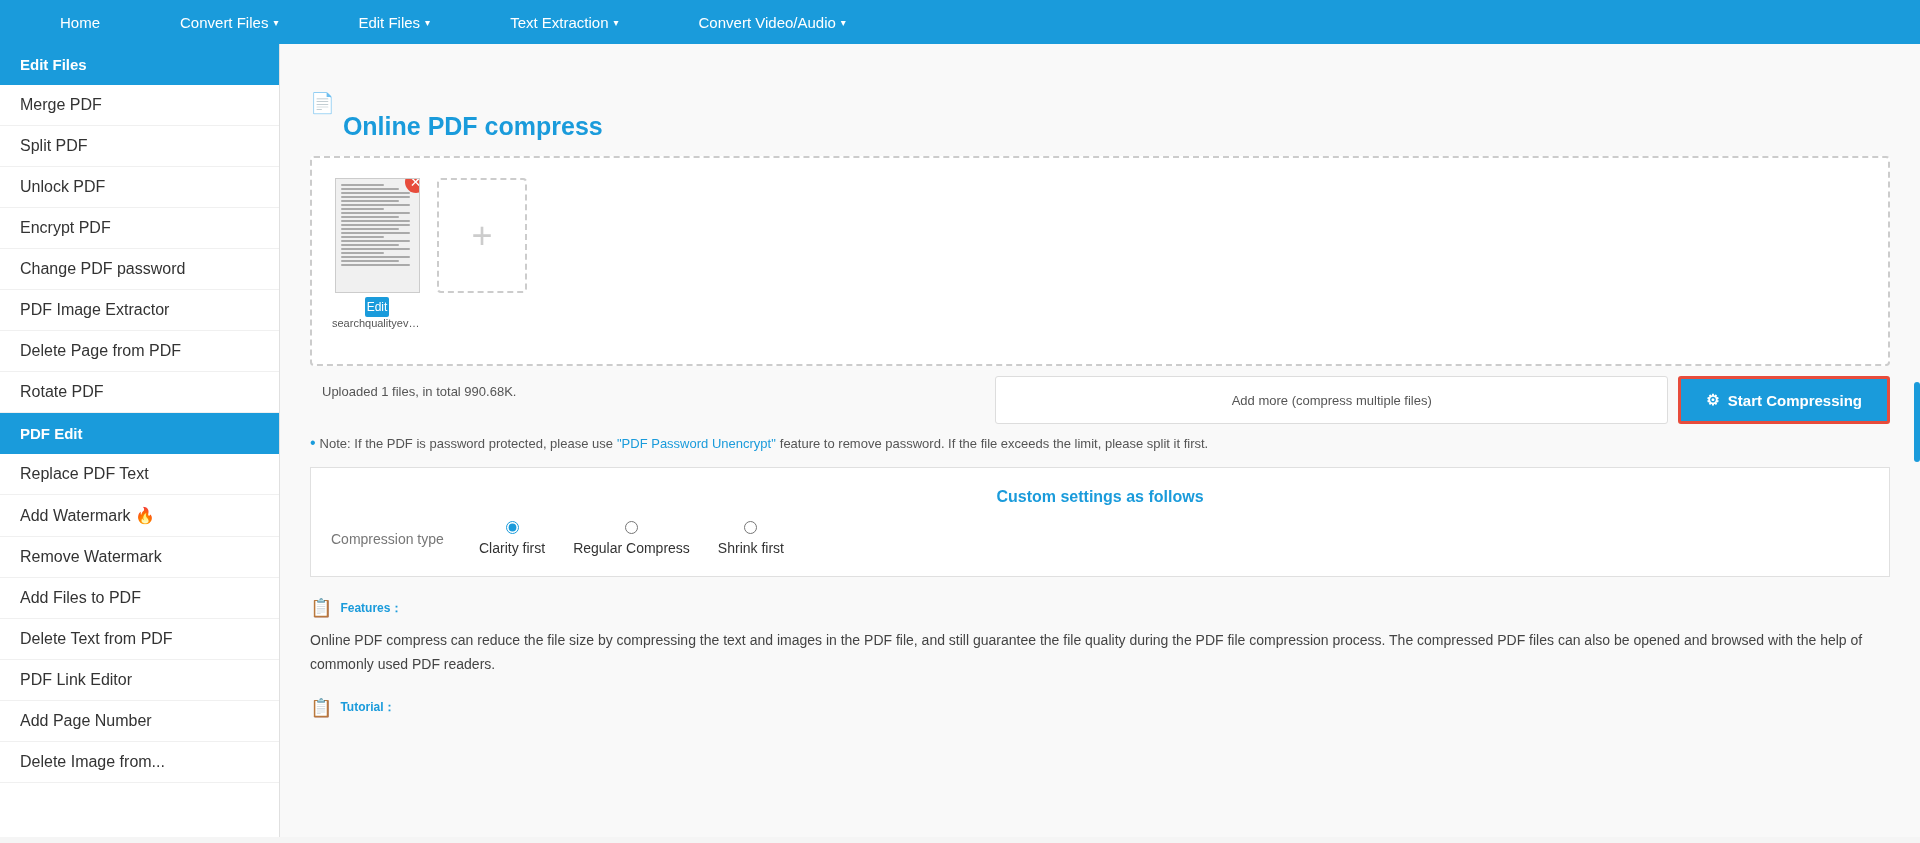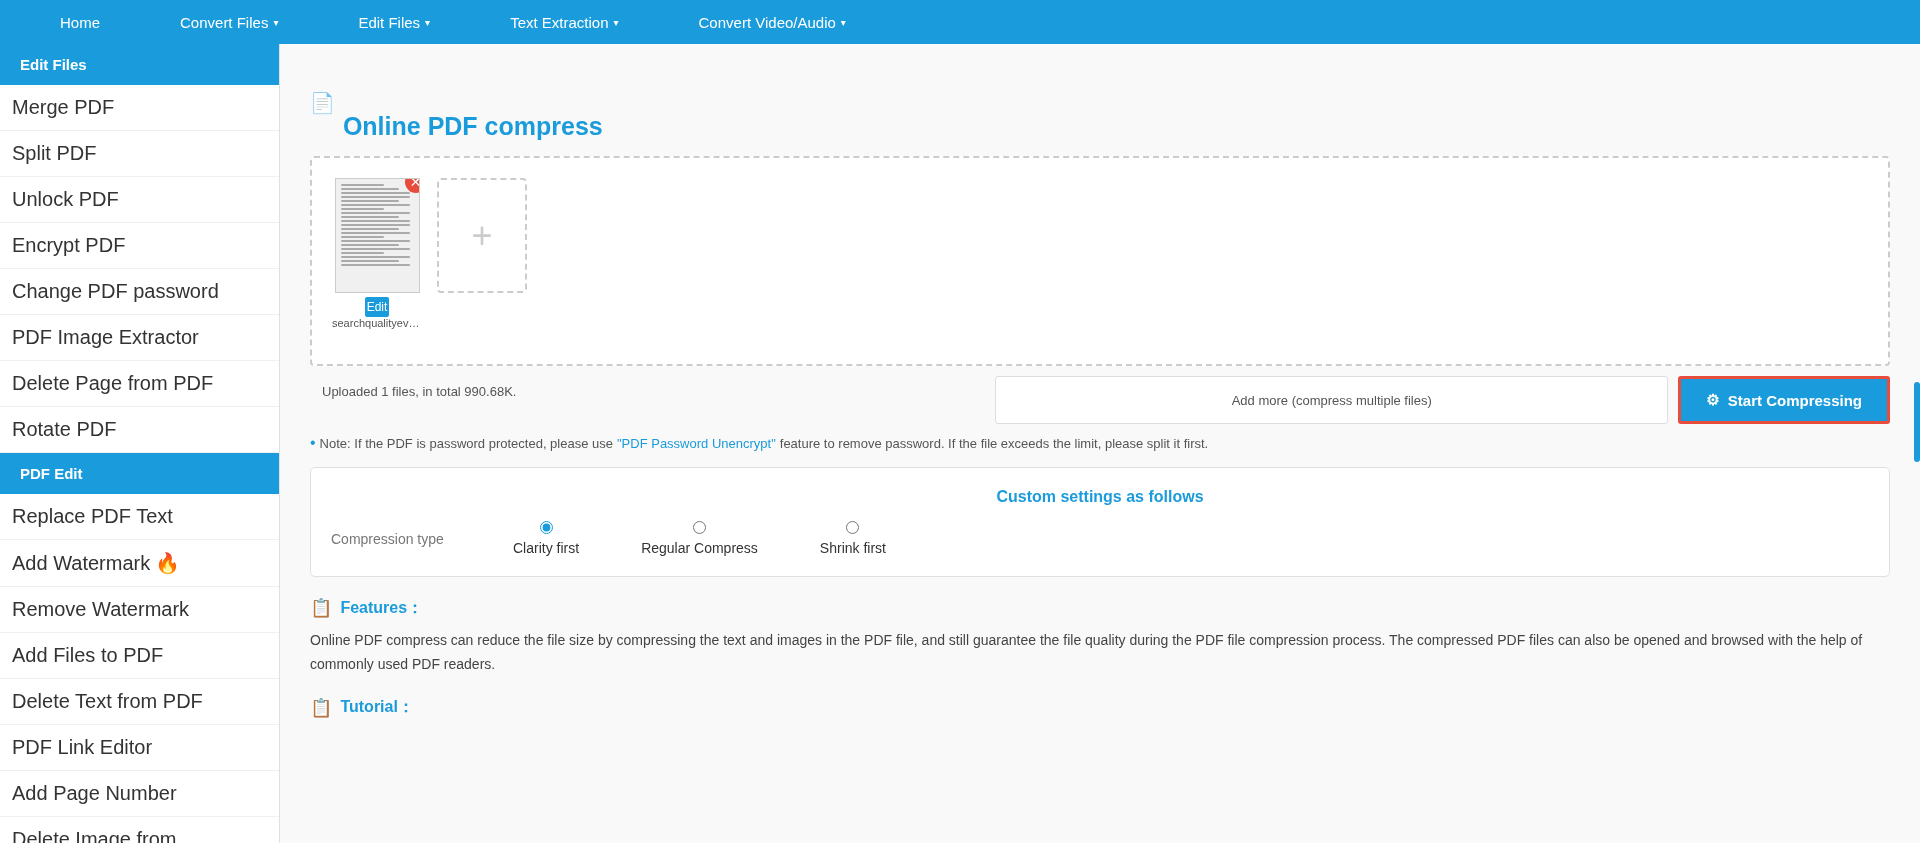--- a/index.html
+++ b/index.html
@@ -40,24 +40,24 @@
       flex-shrink: 0;
     }
     .sidebar-section-header {
       background: #1a9bdb;
       color: #fff;
       padding: 12px 20px;
       font-size: 15px;
       font-weight: bold;
     }
     .sidebar-item {
-      padding: 11px 12px;
+      padding: 11px 20px;
       cursor: pointer;
       color: #333;
-      font-size: 20px;
+      font-size: 16px;
       border-bottom: 1px solid #f0f0f0;
     }
     .sidebar-item .fire-icon { color: #ff5500; }
 
     
     .main-content {
       flex: 1;
       padding: 20px 30px;
       background: #f9f9f9;
       overflow-y: auto;
@@ -222,35 +222,35 @@
       flex-wrap: wrap;
       align-items: baseline;
     }
     .note-text .bullet { color: #1a9bdb; font-size: 16px; }
     .note-text a { color: #1a9bdb; text-decoration: none; }
 
     
     .custom-settings {
       background: #fff;
       border: 1px solid #e0e0e0;
-      border-radius: 5px;
+      border-radius: 0;
       padding: 20px;
       margin-top: 15px;
     }
     .custom-settings-title {
       text-align: center;
       color: #1a9bdb;
       font-size: 16px;
       font-weight: bold;
       margin-bottom: 15px;
     }
     .compression-row {
       display: flex;
       align-items: center;
-      gap: 62px;
+      gap: 28px;
     }
     .compression-label {
       color: #777;
       font-size: 14px;
       min-width: 120px;
     }
     .radio-option {
       display: flex;
       align-items: center;
       gap: 6px;
@@ -265,21 +265,21 @@
     .features-section {
       margin-top: 20px;
     }
     .section-title {
       display: flex;
       align-items: center;
       gap: 8px;
       margin-bottom: 10px;
     }
     .section-title-icon { color: #1a9bdb; font-size: 18px; }
-    .section-title h2 { font-size: 16px; color: #1a9bdb; font-weight: bold; }
+    .section-title h2 { font-size: 12px; color: #1a9bdb; font-weight: bold; }
     .section-body { font-size: 14px; color: #444; line-height: 1.7; }
 
     
     .tutorial-section { margin-top: 20px; }
 
     
     .scrollbar-hint {
       position: fixed;
       right: 0;
       top: 50%;

